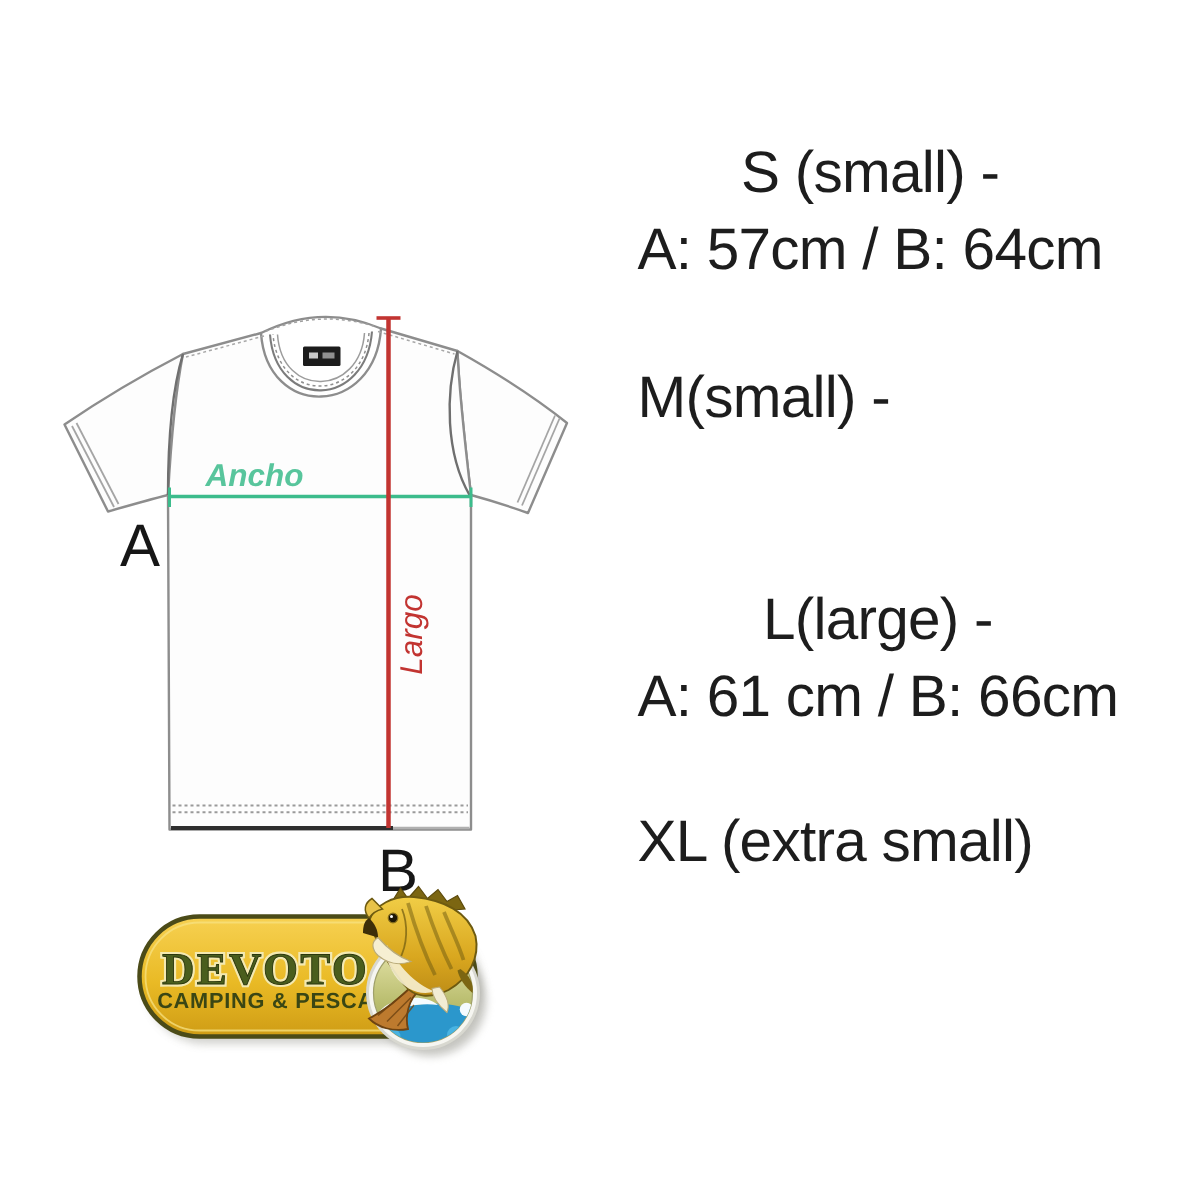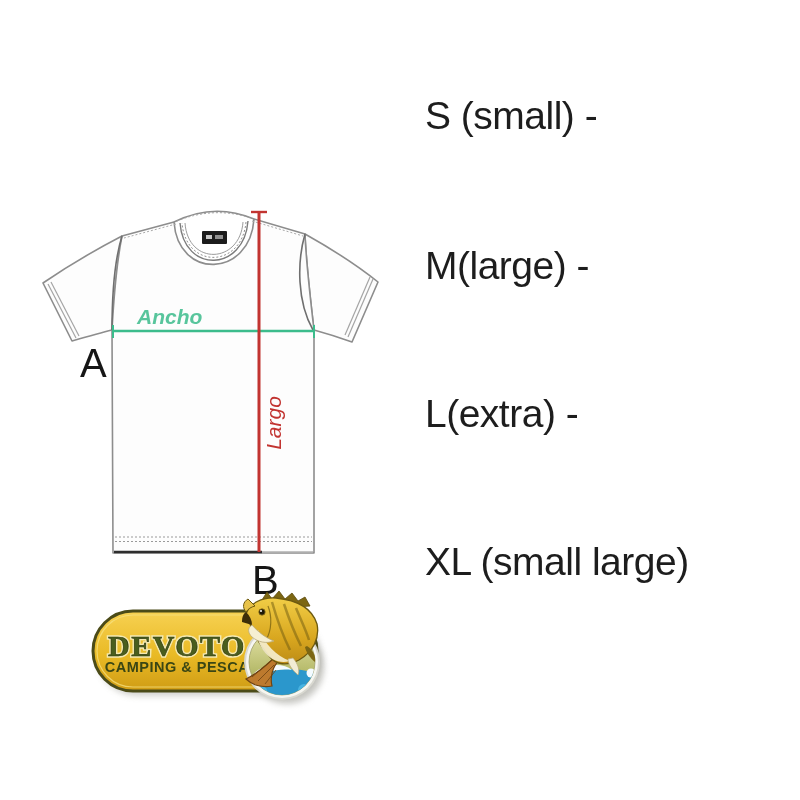--- a/index.html
+++ b/index.html
@@ -142,25 +142,27 @@
           <circle cx="262" cy="612" r="3.2" fill="#1e1806" stroke="#8a701c" stroke-width="0.8"></circle>
           <circle cx="261" cy="611" r="1" fill="#ffffff"></circle>
         </g>
       </g>
     </g>
   </svg>
 
   <div class="size-col">
     <div class="size-block" style="top:90px">
       <span class="size-name">S (small) -</span>
+      <span class="size-vals">A: 57cm / B: 64cm</span>
     </div>
     <div class="size-block" style="top:240px">
-      <span class="size-name">M(large) -</span>
+      <span class="size-name">M(small) -</span>
     </div>
     <div class="size-block" style="top:388px">
-      <span class="size-name">L(extra) -</span>
+      <span class="size-name">L(large) -</span>
+      <span class="size-vals">A: 61 cm / B: 66cm</span>
     </div>
     <div class="size-block" style="top:536px">
-      <span class="size-name">XL (small large)</span>
+      <span class="size-name">XL (extra small)</span>
     </div>
   </div>
 
 </div>
 
 </body></html>

